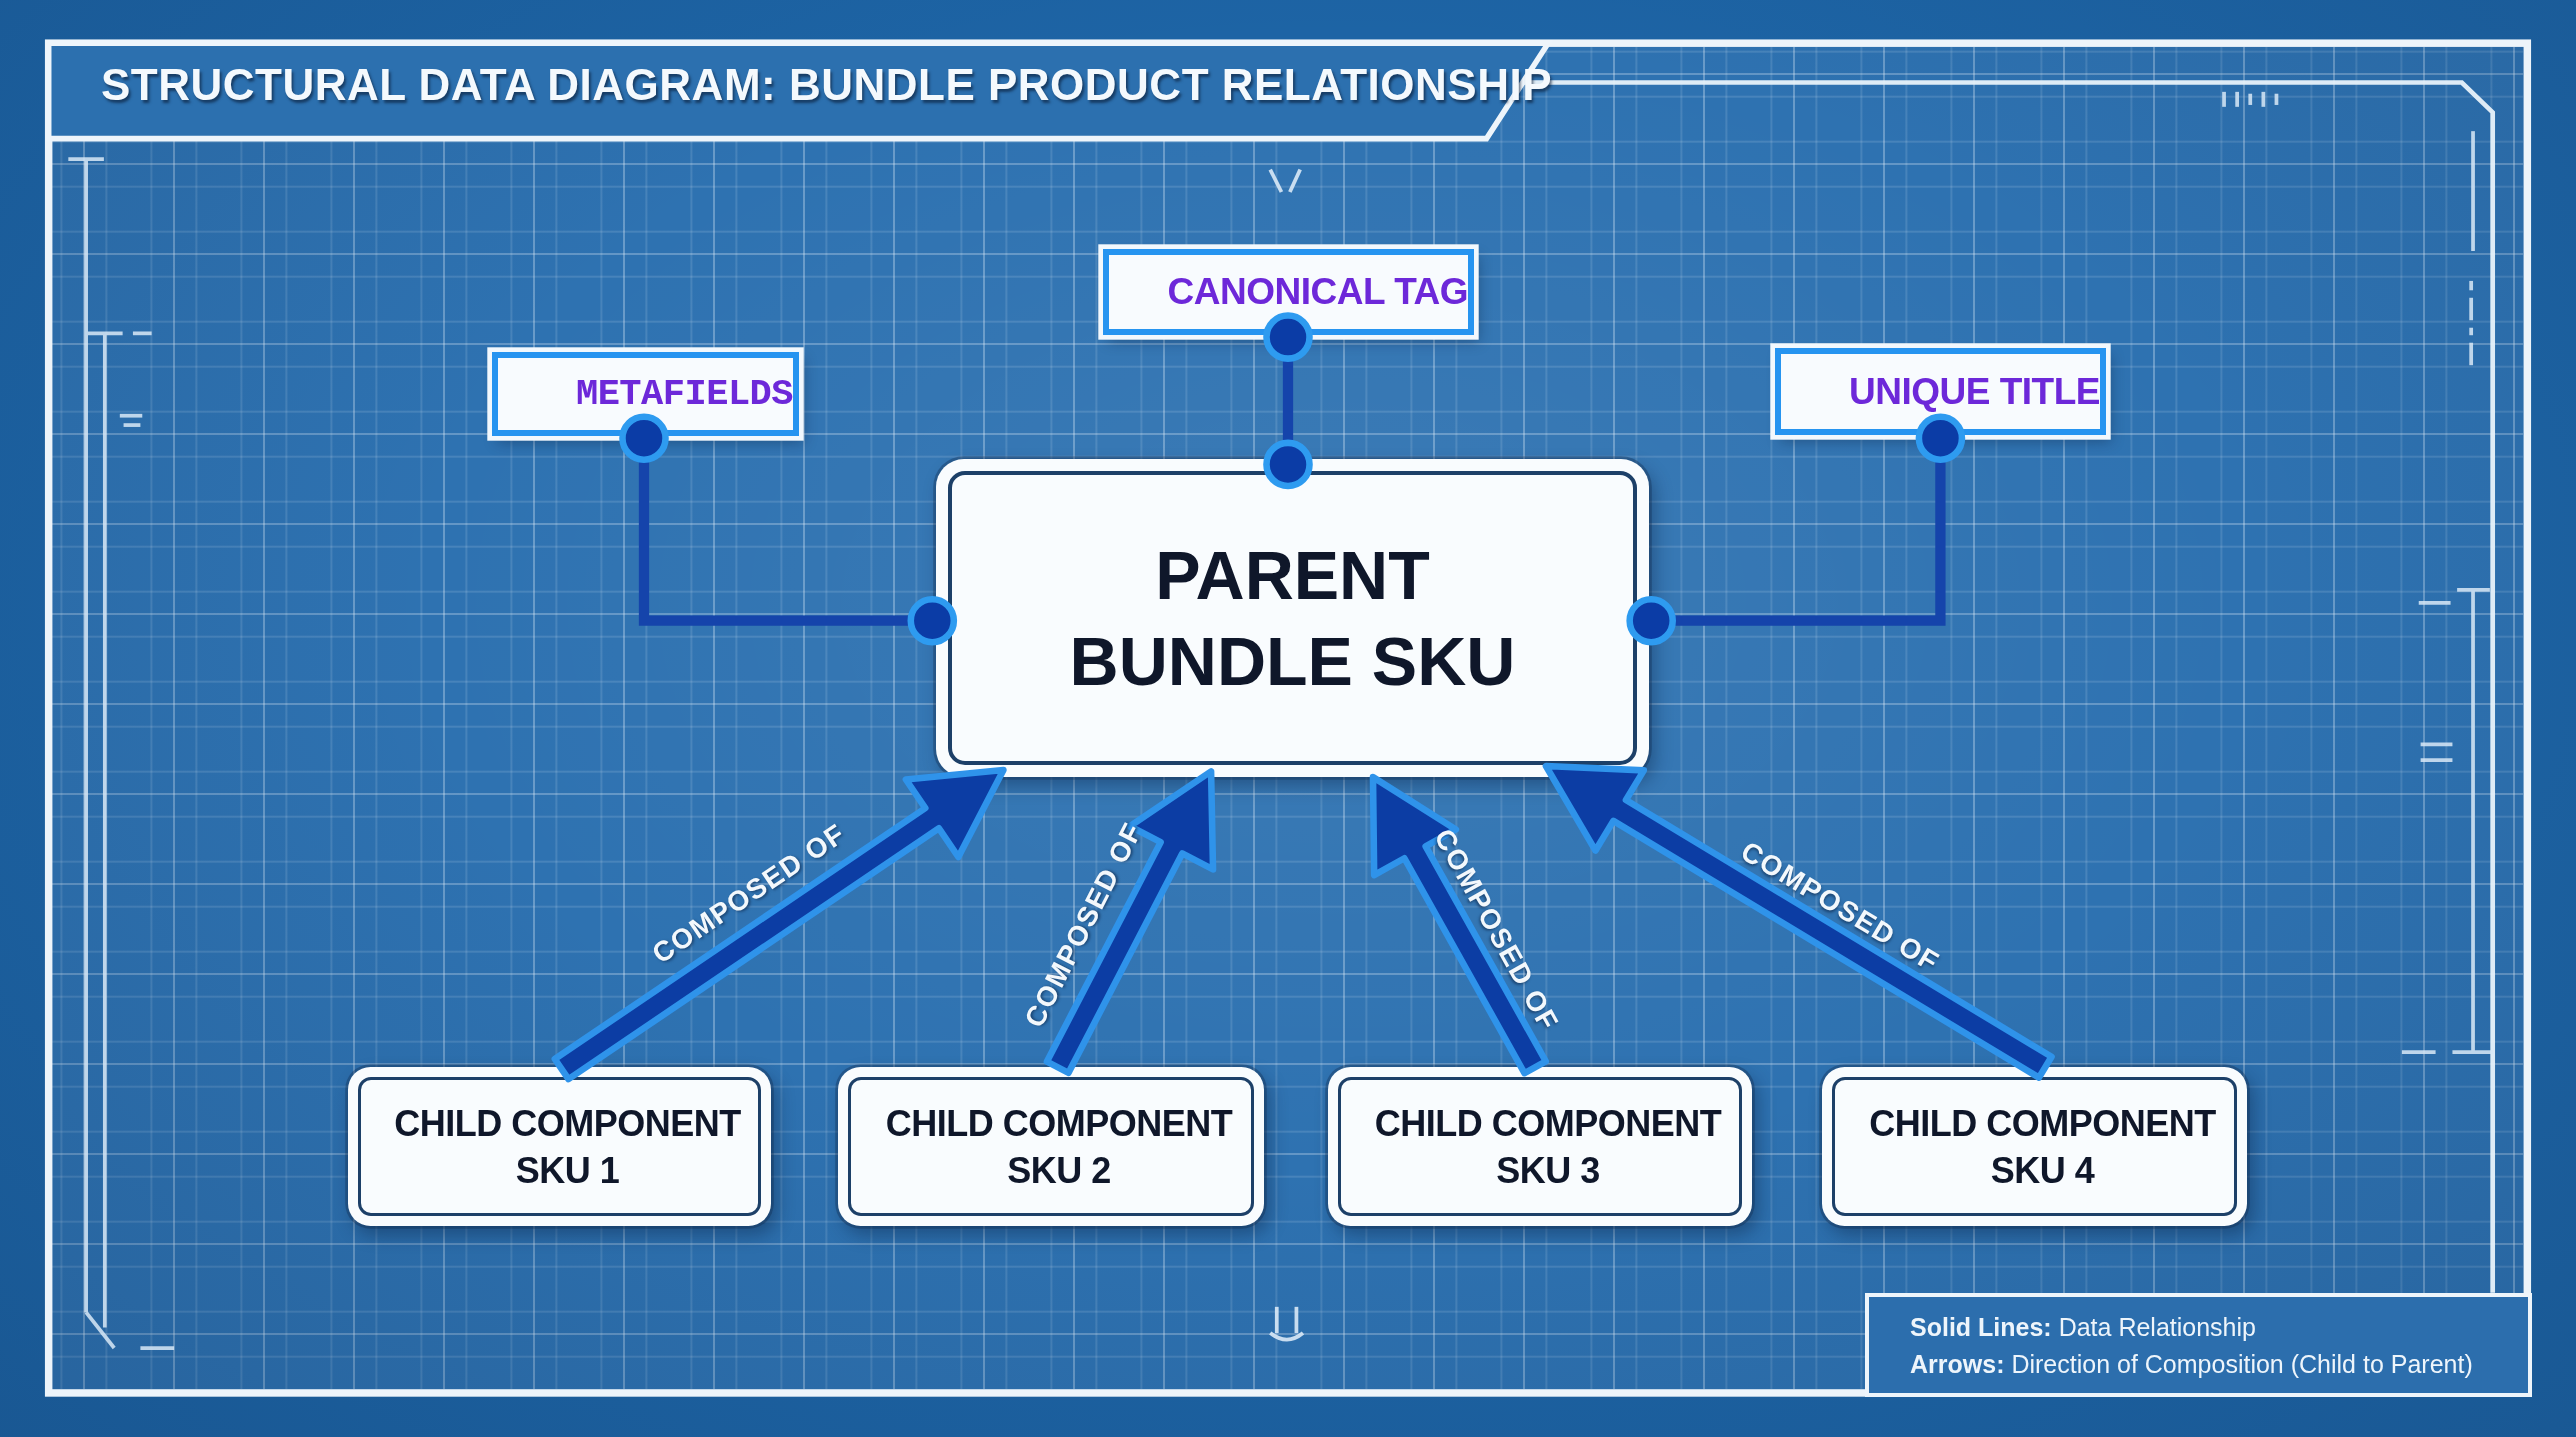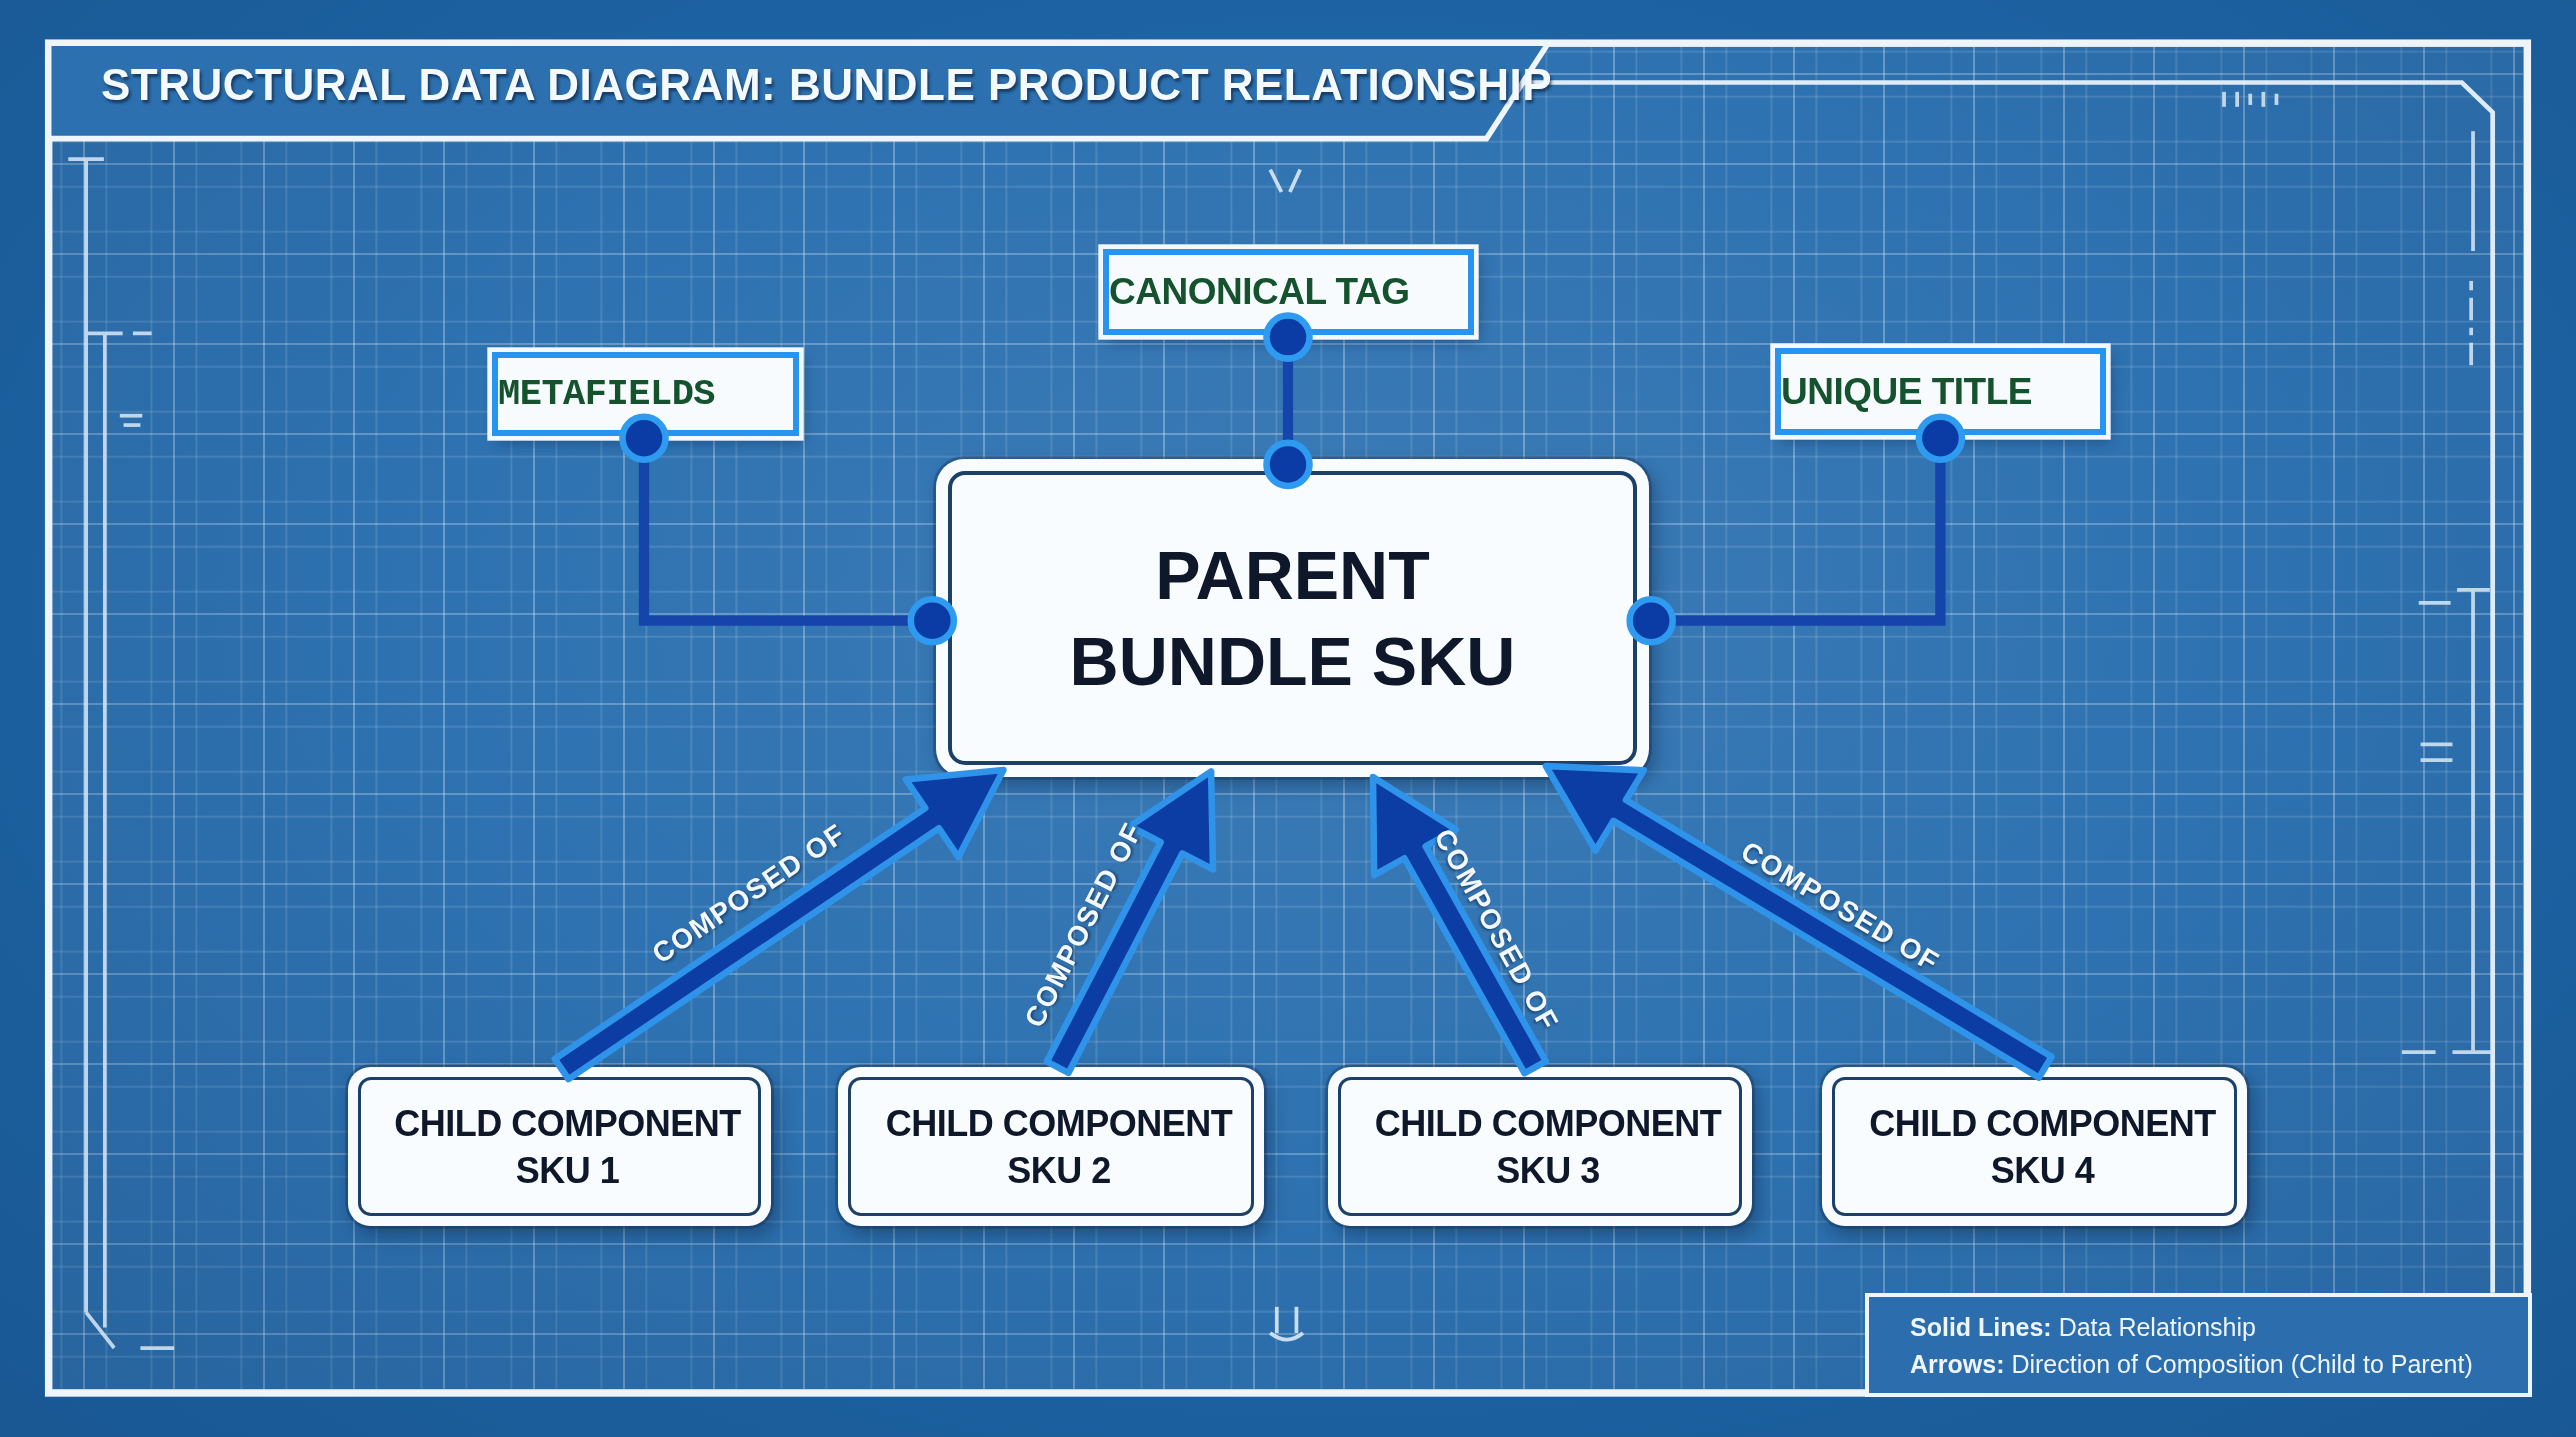--- a/index.html
+++ b/index.html
@@ -27,24 +27,24 @@
   }
   svg.layer{position:absolute;left:0;top:0;width:2576px;height:1438px;}
 
   .page-title{
     position:absolute;left:101px;top:36px;height:97px;line-height:97px;
     color:#f4f9fd;font-size:44px;font-weight:bold;letter-spacing:0.5px;
     text-shadow:1.9px 2.8px 2.8px rgba(8,25,50,.6);white-space:nowrap;
   }
 
   .tag-box{
-    position:absolute;display:flex;align-items:center;justify-content:flex-start;
+    position:absolute;display:flex;align-items:center;justify-content:flex-end;
     background:#f8fbfe;border:6.6px solid #2694f0;box-sizing:border-box;
     box-shadow:0 0 0 4.7px #f2f8fd, 4.7px 6.6px 13px rgba(8,30,60,.38);
-    color:#14532d;font-weight:bold;font-size:37px;letter-spacing:-0.5px;white-space:nowrap;
+    color:#6d28d9;font-weight:bold;font-size:37px;letter-spacing:-0.5px;white-space:nowrap;
   }
 
   .node-card{
     position:absolute;background:#f9fcfe;box-sizing:border-box;
     display:flex;flex-direction:column;align-items:center;justify-content:center;
     box-shadow:0 0 0 2.8px rgba(18,44,78,.35), 5.6px 8.4px 17px rgba(8,30,60,.38);
     color:#0f172a;font-weight:bold;text-align:center;
   }
   .node-card::before{
     content:'';position:absolute;border:3.7px solid #1d4068;pointer-events:none;

